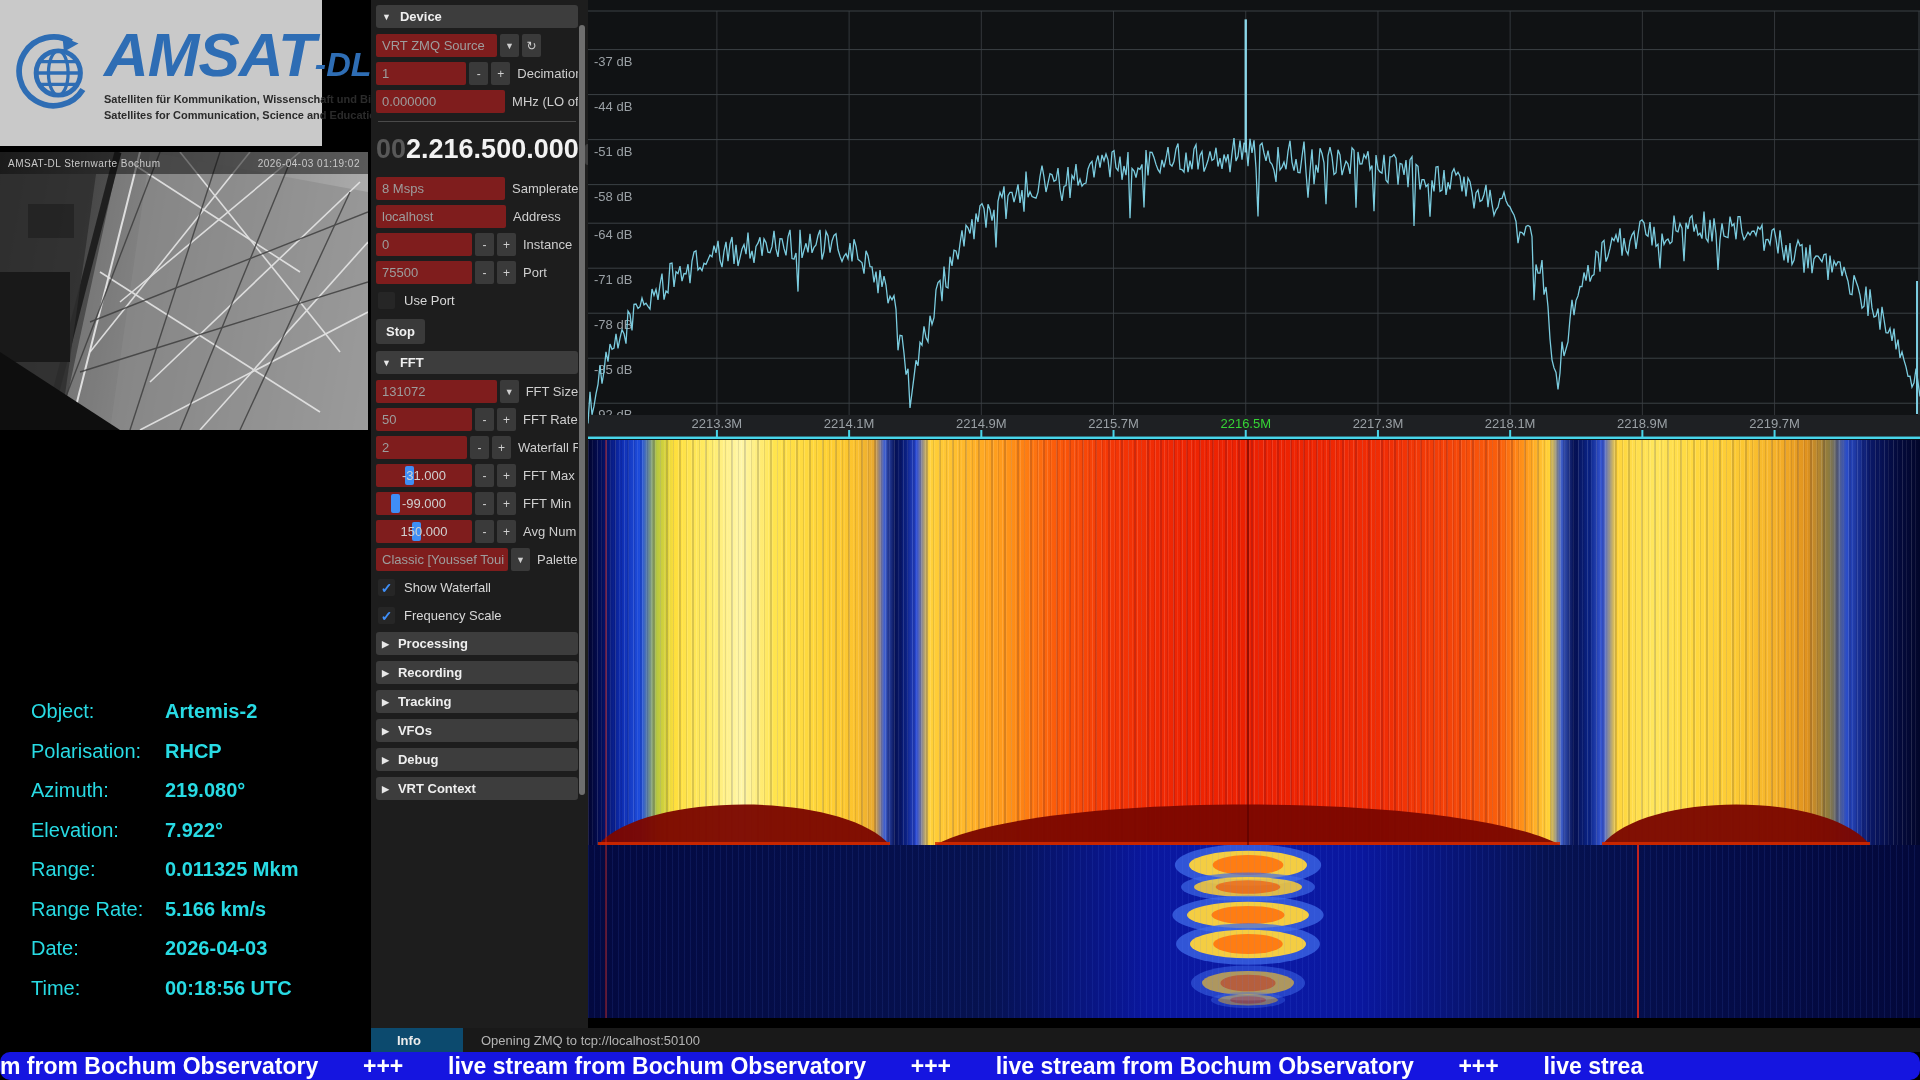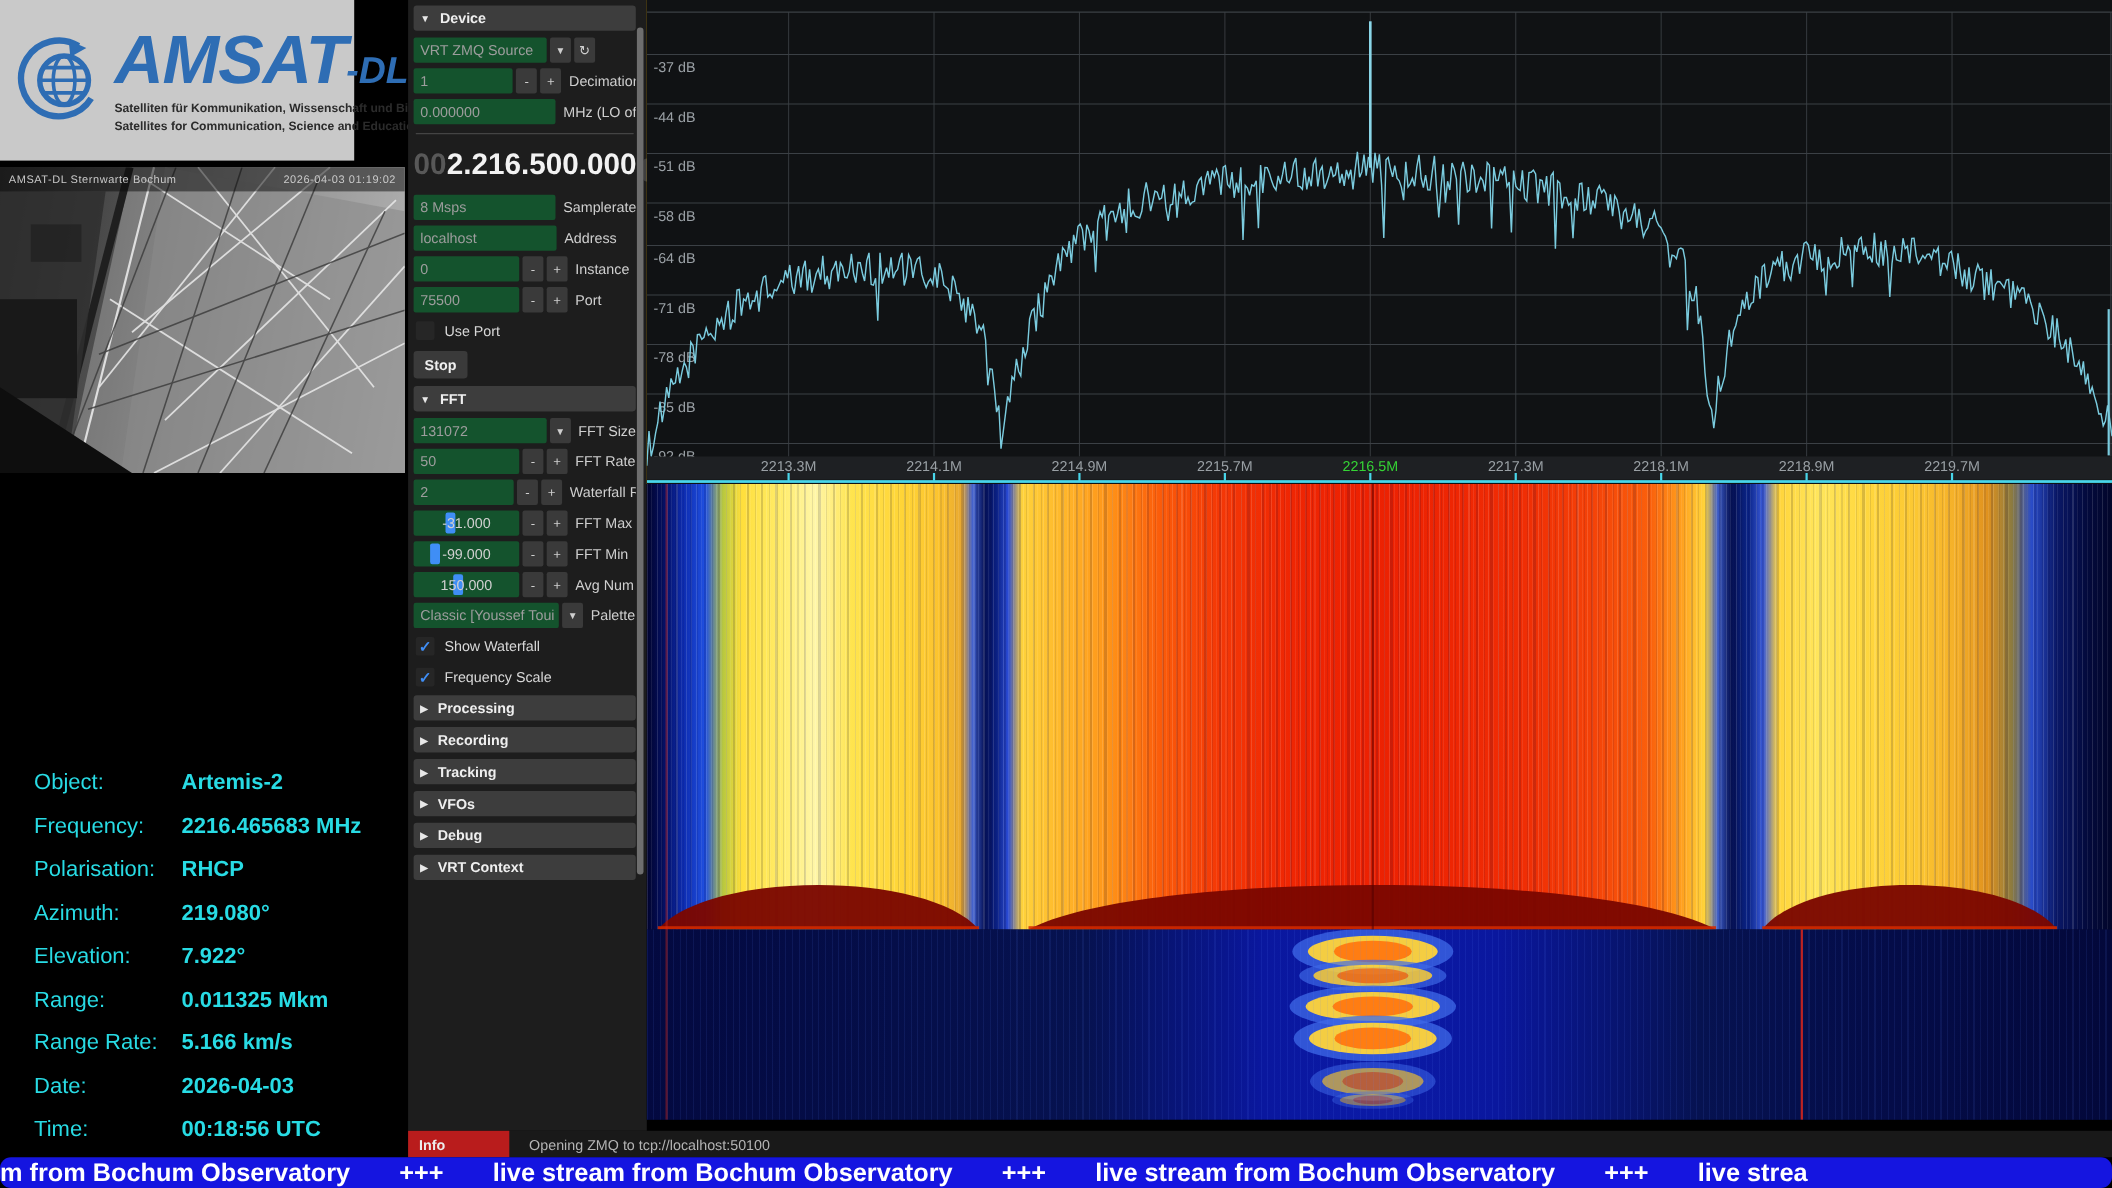--- a/index.html
+++ b/index.html
@@ -31,21 +31,21 @@
   .tel-label { width:134px; flex:none; }
   .tel-value { font-weight:bold; white-space:nowrap; }
 
   
   .panel { position:absolute; left:371px; top:0; width:217px; height:1028px;
     background:#1d1d1d; padding:5px 10px 0 5px; color:#d8d8d8; font-size:13px; }
   .sec-header { height:23px; background:#3d3d3d; border-radius:3px; display:flex;
     align-items:center; padding:0 6px; font-weight:bold; color:#efefef; margin-bottom:6px; }
   .sec-header .arrow { font-size:9px; margin-right:9px; color:#e8e8e8; }
   .p-row { display:flex; align-items:center; margin-bottom:5px; height:23px; }
-  .field { background:#14532d; border-radius:2px; height:23px; display:flex;
+  .field { background:#7f1d1d; border-radius:2px; height:23px; display:flex;
     align-items:center; padding:0 6px; color:#9d9d9d; overflow:hidden; white-space:nowrap; }
   .sbtn { width:19px; height:23px; flex:none; background:#3a3a3a; border-radius:2px;
     margin-left:3px; display:flex; align-items:center; justify-content:center;
     color:#cfcfcf; font-size:12px; }
   .p-lbl { margin-left:7px; color:#cfcfcf; white-space:nowrap; overflow:hidden; flex:1 1 auto; }
   .sep { height:1px; background:#4a4a4a; margin:8px 2px 9px 2px; }
   .freq-row { display:flex; align-items:flex-end; height:34px; margin-bottom:12px; white-space:nowrap; }
   .freq-dim { color:#585858; font-size:27px; font-weight:bold; }
   .freq-val { color:#f2f2f2; font-size:27px; font-weight:bold; }
   .freq-unit { background:#3e3e3e; border-radius:3px; color:#e8e8e8; font-size:13px;
@@ -80,22 +80,22 @@
   .wf-history { position:absolute; left:0; top:405px; width:1332px; height:173px;
     background:linear-gradient(90deg,#030940 0%,#061250 30%,#0a179e 42%,#0b1aa6 50%,
       #0a179e 58%,#061250 72%,#040c48 85%,#03083a 100%); }
   .wf-history .hstreaks { position:absolute; inset:0;
     background:repeating-linear-gradient(90deg, rgba(90,130,255,0.10) 0 1px, transparent 1px 6px); }
   .wf-line { position:absolute; }
 
   
   .status-bar { position:absolute; left:371px; top:1028px; width:1549px; height:24px;
     background:#191919; display:flex; align-items:center; }
-  .info-chip { width:92px; height:24px; background:#b91c1c; color:#ececec; font-size:13px;
-    font-weight:bold; display:flex; align-items:center; padding-left:10px; flex:none; }
+  .info-chip { width:92px; height:24px; background:#0c4a6e; color:#ececec; font-size:13px;
+    font-weight:bold; display:flex; align-items:center; padding-left:26px; flex:none; }
   .status-msg { color:#b4b4b4; font-size:13px; margin-left:18px; white-space:nowrap; }
   .ticker { position:absolute; left:0; top:1052px; width:1920px; height:28px;
     color:#fff; font-size:23px; font-weight:bold; display:flex; align-items:center;
     white-space:pre; overflow:hidden;border-radius:10px; }
 </style>
 </head>
 <body>
 
 <div id="root">
 
@@ -148,24 +148,20 @@
     <div class="cam-bar">
       <span>AMSAT-DL  Sternwarte  Bochum</span>
       <span>2026-04-03  01:19:02</span>
     </div>
   </div>
 
   <div class="telemetry" id="telemetry" style="color: rgb(40, 219, 228);">
       <div class="tel-row">
         <span class="tel-label">Object:</span>
         <span class="tel-value">Artemis-2</span>
-      </div>
-      <div class="tel-row">
-        <span class="tel-label">Frequency:</span>
-        <span class="tel-value">2216.465683 MHz</span>
       </div>
       <div class="tel-row">
         <span class="tel-label">Polarisation:</span>
         <span class="tel-value">RHCP</span>
       </div>
       <div class="tel-row">
         <span class="tel-label">Azimuth:</span>
         <span class="tel-value">219.080°</span>
       </div>
       <div class="tel-row">

